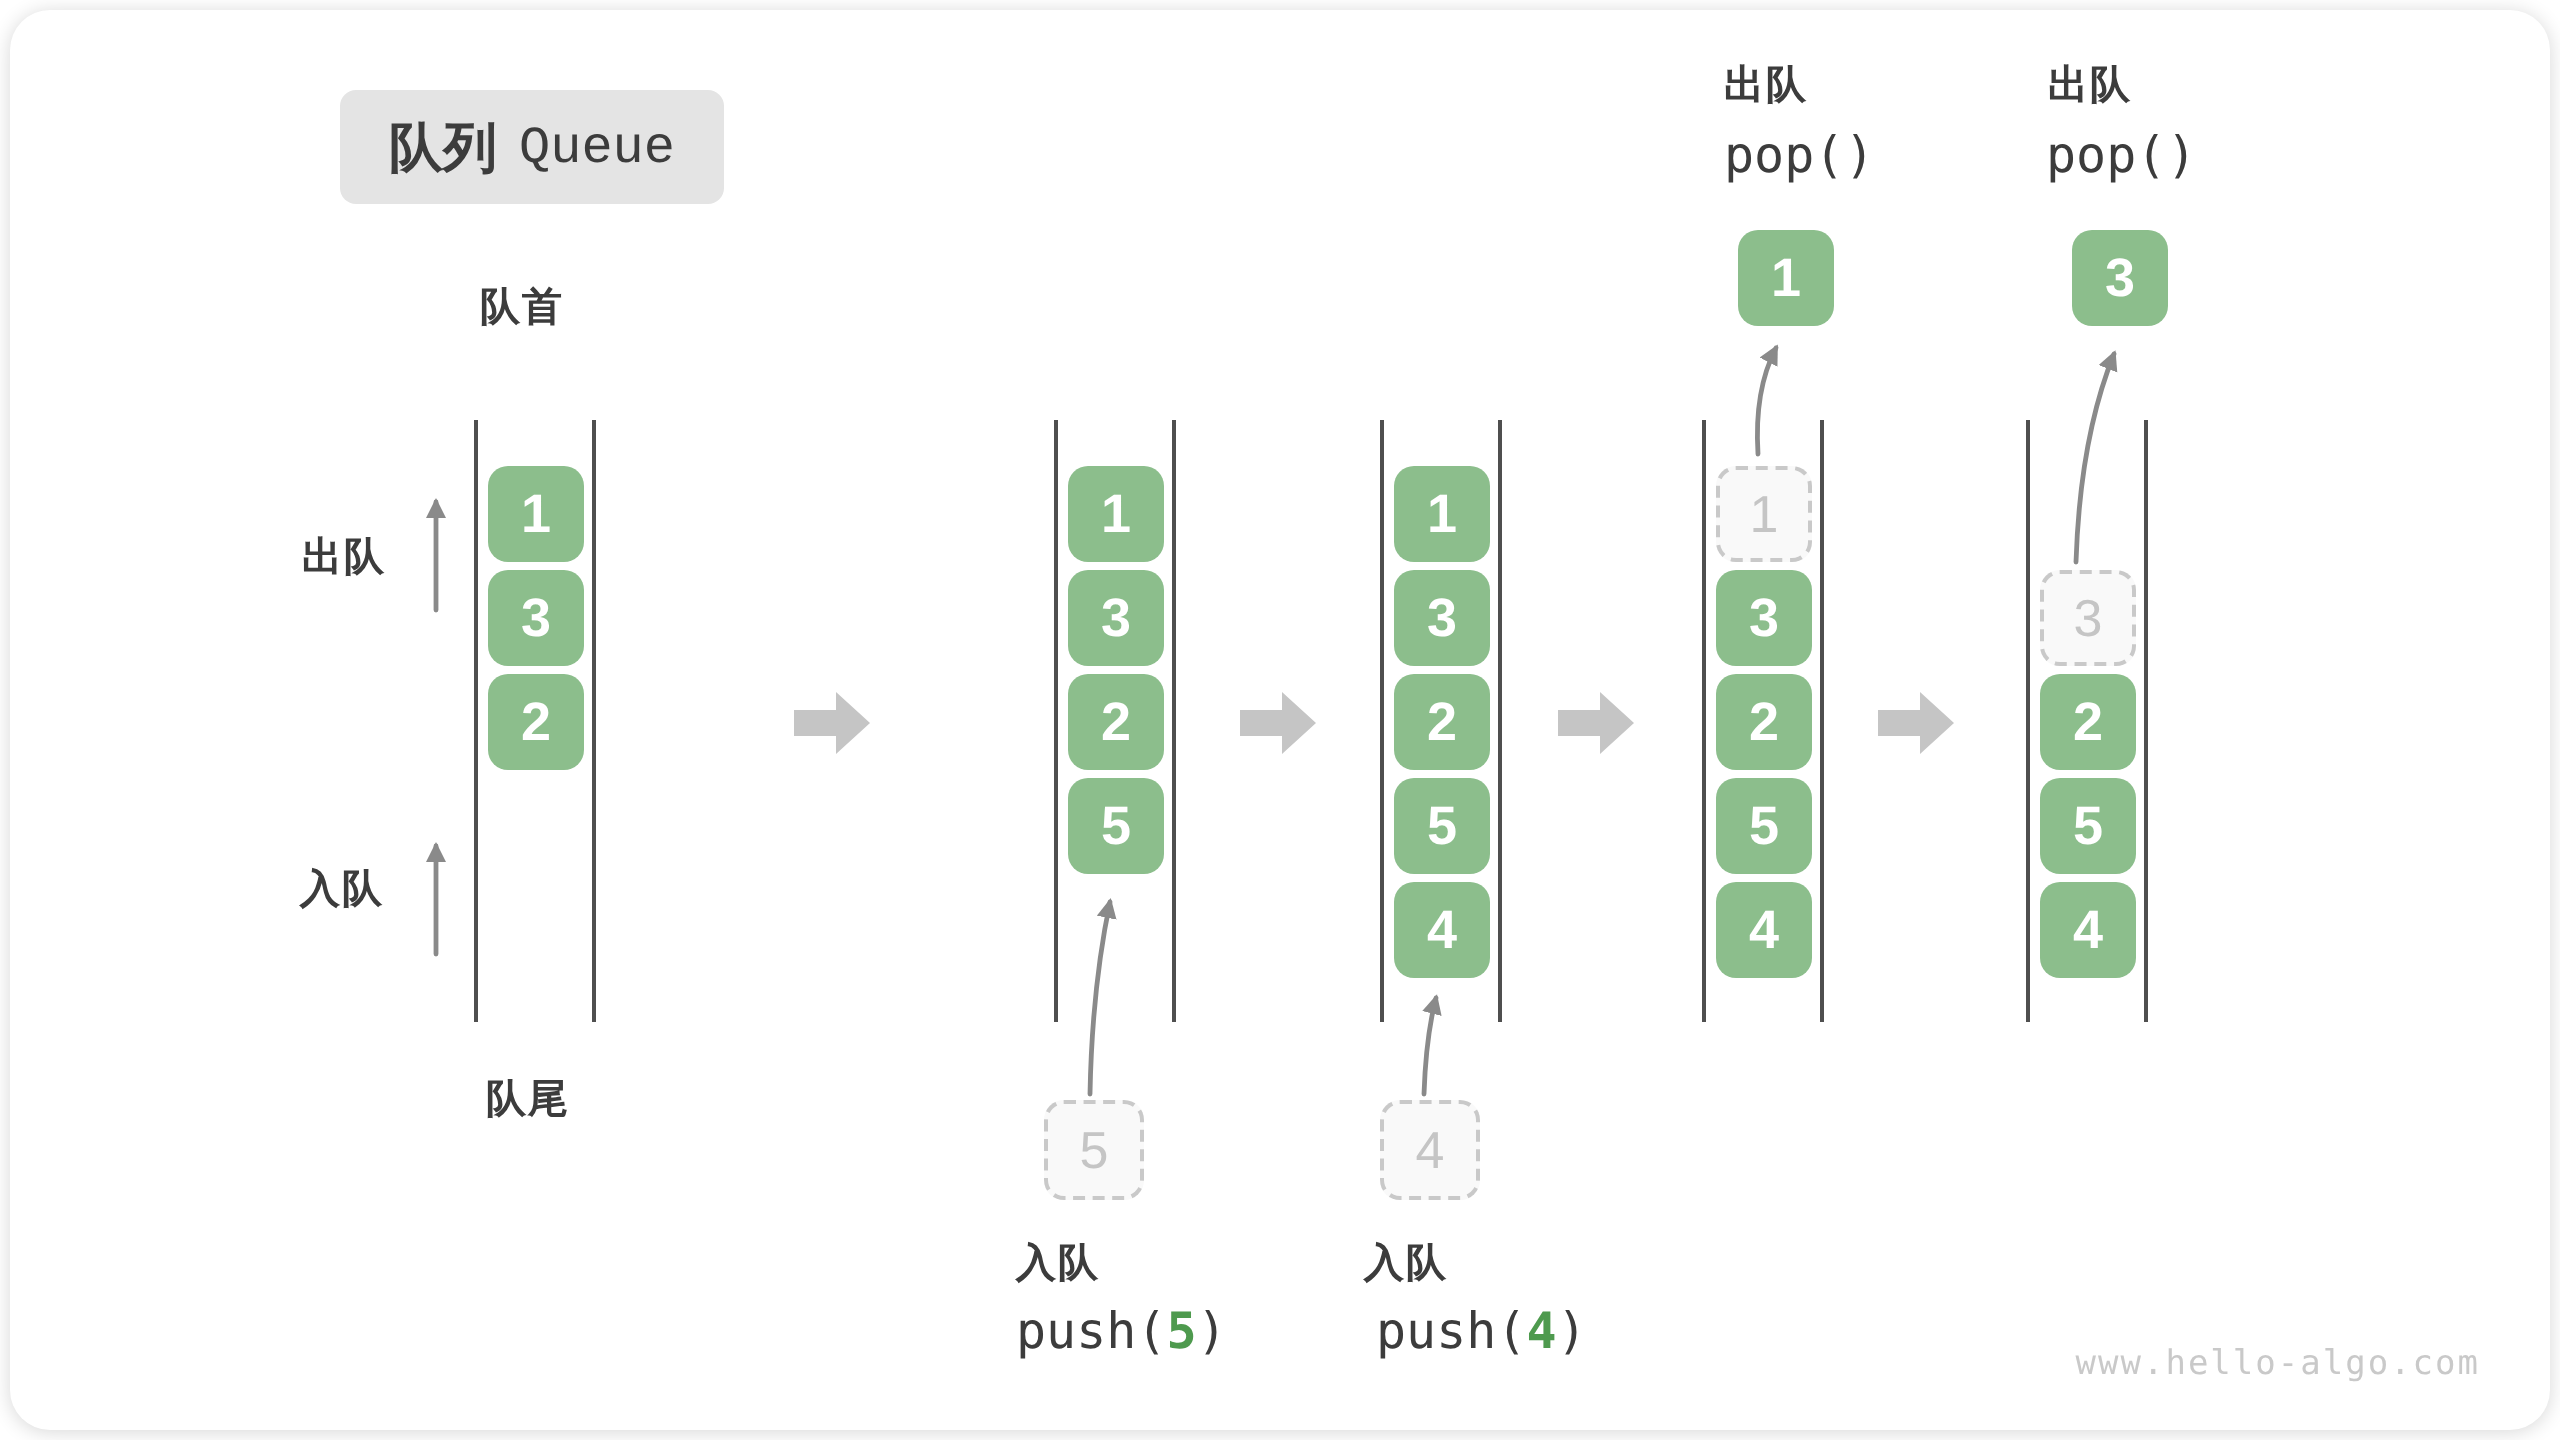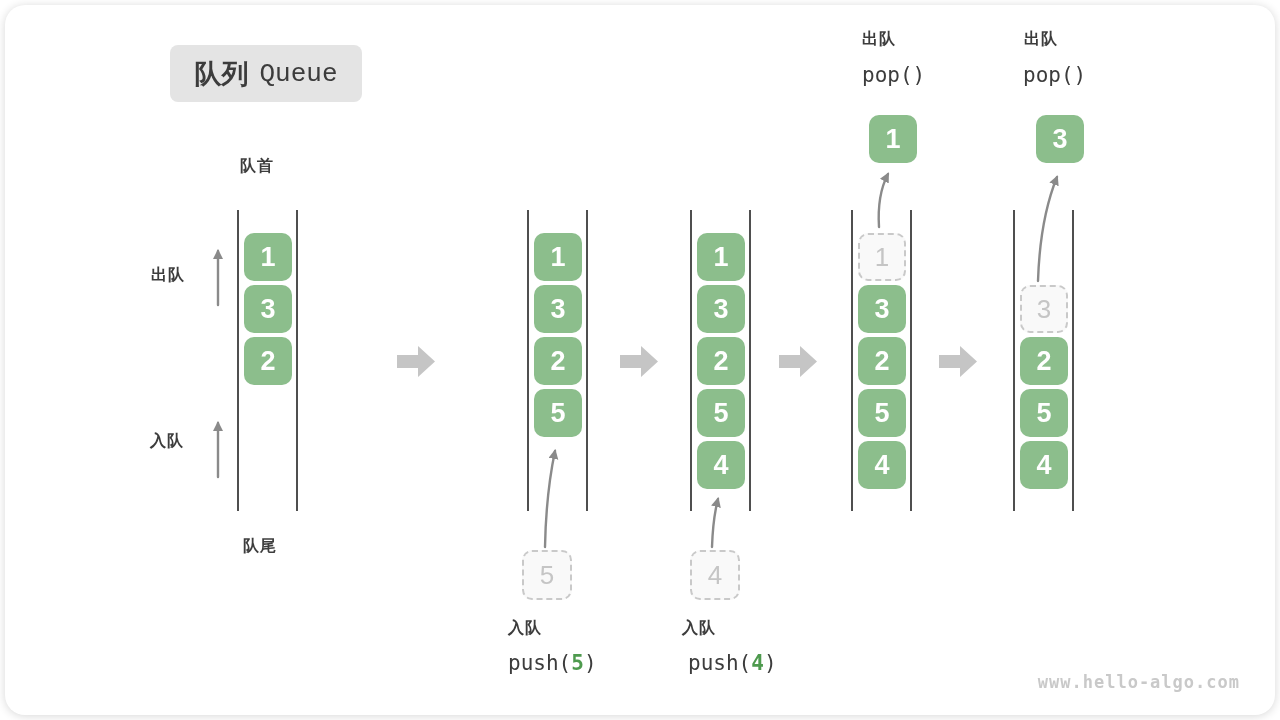--- a/index.html
+++ b/index.html
@@ -12,52 +12,52 @@
   .rail { position:absolute; top:210px; height:301px; width:61px;
           border-left:2px solid var(--rail_grey); border-right:2px solid var(--rail_grey); }
 
   .cell { position:absolute; width:48px; height:48px; border-radius:10px;
           background:var(--cell_green); color:#ffffff; font-size:27px; font-weight:700;
           display:flex; align-items:center; justify-content:center; }
   .cell.dashed { background:#f9f9f9; border:2px dashed var(--dashed_grey);
                  color:var(--dashed_text); font-weight:400; font-size:26px; }
   .cell.incoming { width:50px; height:50px; }
 
-  .zh { position:absolute; font-size:16px; font-weight:700; color:var(--text_dark); letter-spacing:1px; white-space:nowrap; }
+  .zh { position:absolute; font-size:20px; font-weight:700; color:var(--text_dark); letter-spacing:1px; white-space:nowrap; }
   .code { position:absolute; font-family:"DejaVu Sans Mono","Liberation Mono",monospace;
-          font-size:21px; font-weight:500; color:var(--text_dark); white-space:nowrap; }
+          font-size:25px; font-weight:500; color:var(--text_dark); white-space:nowrap; }
   .code .arg { color:var(--accent_green); font-weight:700; }
 
   .title-box { position:absolute; left:170px; top:45px; width:192px; height:57px;
                background:var(--title_bg); border-radius:8px;
                display:flex; align-items:center; justify-content:center; gap:11px; }
   .t-zh { font-size:27px; font-weight:700; color:var(--text_dark); }
   .t-en { font-family:Liberation Mono, monospace; font-size:26px; color:var(--text_dark); }
 
   .watermark { position:absolute; right:40px; top:672px;
                font-family:"DejaVu Sans Mono","Liberation Mono",monospace;
-               font-size:17px; color:var(--watermark_grey); letter-spacing:1px;font-weight:bold; }
+               font-size:17px; color:var(--watermark_grey); letter-spacing:1px; }
 
   svg.overlay { position:absolute; left:0; top:0; }
   .thin { stroke:var(--thin_arrow_grey); stroke-width:2.4; fill:none; stroke-linecap:round; }
   .step { fill:var(--big_arrow_grey); }
   #ah path { fill:var(--thin_arrow_grey); }
 </style>
 </head>
 <body>
 
 <div id="stage">
   <div class="card"></div>
 
   <div class="title-box">
     <span class="t-zh">队列</span>
     <span class="t-en">Queue</span>
   </div>
 
-  <div class="zh" style="left:240px;top:156px">队首</div>
+  <div class="zh" style="left:240px;top:140px">队首</div>
   <div class="zh" style="left:243px;top:536px">队尾</div>
   <div class="zh" style="left:151px;top:265px">出队</div>
   <div class="zh" style="left:150px;top:431px">入队</div>
 
   <div class="rail" style="left:237px"></div>
   <div class="rail" style="left:527px"></div>
   <div class="rail" style="left:690px"></div>
   <div class="rail" style="left:851px"></div>
   <div class="rail" style="left:1013px"></div>
 

